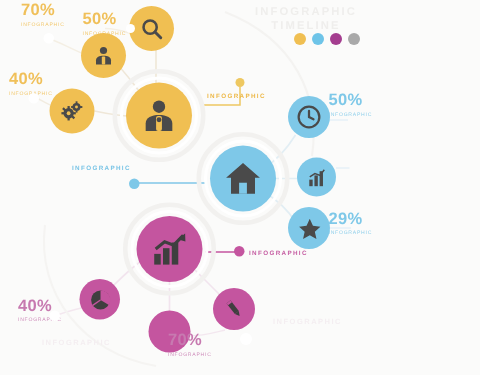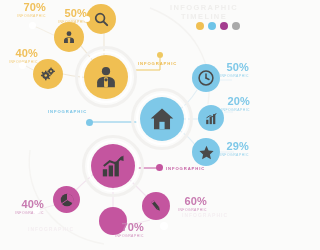--- a/index.html
+++ b/index.html
@@ -35,21 +35,21 @@
   .ring2{
     position:absolute;border-radius:50%;
     border:3px solid #f2f1ef;
     box-sizing:border-box;
   }
   .ico{display:block;}
 
   
   .pct{
     position:absolute;
-    text-align:right;
+    text-align:left;
     line-height:1.05;
     letter-spacing:.2px;
   }
   .pct .num{
     display:block;
     font-size:11px;
     font-weight:bold;
   }
   .pct .sub{
     display:block;
@@ -237,24 +237,20 @@
   <div class="node" style="left:198px;top:105px;width:26px;height:26px;background:#7ec8e8;">
     <svg class="ico" width="15" height="15" viewBox="0 0 24 24">
       <g fill="#4a4a4a">
         <rect x="3.5" y="14" width="3.6" height="7"></rect>
         <rect x="9" y="9.5" width="3.6" height="11.5"></rect>
         <rect x="14.5" y="5" width="3.6" height="16"></rect>
         <polyline points="4,11 9.5,7.5 15,9.5 19.5,3.5" fill="none" stroke="#4a4a4a" stroke-width="1.6"></polyline>
       </g>
     </svg>
   </div>
-  <div class="pct b" style="left:221px;top:96px;width:29px;">
-    <span class="num">20%</span>
-    <span class="sub">INFOGRAPHIC</span>
-  </div>
 
   <div class="node" style="left:192px;top:138px;width:28px;height:28px;background:#7ec8e8;">
     <svg class="ico" width="17" height="17" viewBox="0 0 24 24">
       <path d="M12 2.6 L15 9.2 L22 10 L16.8 14.8 L18.3 21.6 L12 18.1 L5.7 21.6 L7.2 14.8 L2 10 L9 9.2 Z" fill="#4a4a4a"></path>
     </svg>
   </div>
   <div class="pct b" style="left:219px;top:141px;width:30px;">
     <span class="num">29%</span>
     <span class="sub">INFOGRAPHIC</span>
   </div>
@@ -292,24 +288,20 @@
   <div class="whitedot" style="left:160px;top:222px;width:8px;height:8px;"></div>
 
   <div class="node" style="left:142px;top:192px;width:28px;height:28px;background:#c4559f;">
     <svg class="ico" width="16" height="16" viewBox="0 0 24 24">
       <g transform="rotate(-38 12 12)">
         <rect x="9.6" y="3" width="5" height="13.5" fill="#3f3f3f"></rect>
         <rect x="9.6" y="3" width="5" height="2.4" fill="#c4559f"></rect>
         <polygon points="9.6,16.5 14.6,16.5 12.1,21" fill="#3f3f3f"></polygon>
       </g>
     </svg>
-  </div>
-  <div class="pct p" style="left:175px;top:196px;width:32px;">
-    <span class="num">60%</span>
-    <span class="sub">INFOGRAPHIC</span>
   </div>
 
   <div class="ring2" style="left:82px;top:135px;width:62px;height:62px;"></div>
   <div class="ring" style="left:87px;top:140px;width:52px;height:52px;"></div>
   <div class="node" style="left:91px;top:144px;width:44px;height:44px;background:#c4559f;">
     <svg class="ico" width="26" height="26" viewBox="0 0 24 24">
       <g fill="#3f3f3f">
         <rect x="2.6" y="15" width="4" height="6.6"></rect>
         <rect x="8" y="11.5" width="4" height="10.1"></rect>
         <rect x="13.4" y="8" width="4" height="13.6"></rect>

